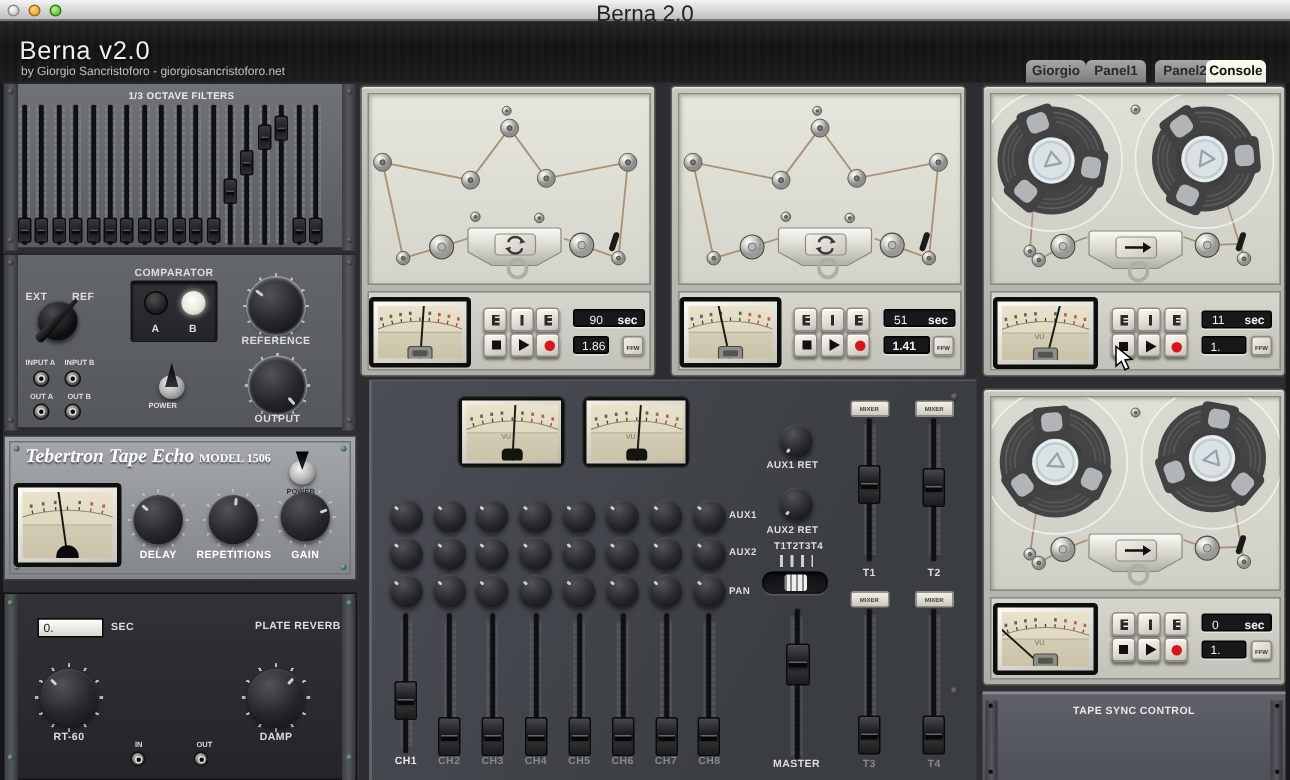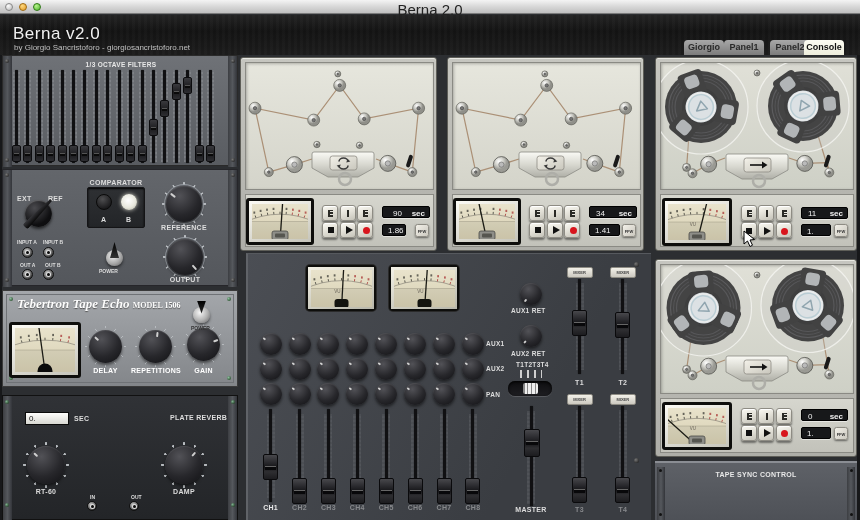--- a/index.html
+++ b/index.html
@@ -498,24 +498,24 @@
       <div class="tbtn" style="left:81.0px;top:163.5px;">
         <div style="position:absolute;left:4.8px;top:4.8px;width:6px;height:6px;background:#111;"></div>
       </div>
       <div class="tbtn" style="left:98.5px;top:163.5px;">
         <div style="position:absolute;left:5.4px;top:3.6px;width:0;height:0;border-left:7.5px solid #111;border-top:4.6px solid transparent;border-bottom:4.6px solid transparent;"></div>
       </div>
       <div class="tbtn" style="left:116.0px;top:163.5px;">
         <div style="position:absolute;left:4.5px;top:4.5px;width:7px;height:7px;border-radius:50%;background:#d8151d;"></div>
       </div>
     <div class="disp" style="left:141px;top:148px;width:48px;height:12px;font-size:8px;">
-        <span style="position:absolute;left:6px;top:1.5px;">34</span>
+        <span style="position:absolute;left:6px;top:1.5px;">51</span>
         <span style="position:absolute;right:4px;top:1.5px;font-weight:bold;">sec</span>
       </div>
-      <div class="disp" style="left:141px;top:165.5px;width:31px;height:12px;font-size:8px;">
+      <div class="disp" style="left:141px;top:165.5px;width:31px;height:12px;font-size:8px;font-weight:bold;">
         <span style="position:absolute;left:5px;top:1.5px;">1.41</span>
       </div>
       <div class="ffw" style="left:174px;top:165.5px;width:14px;height:13px;line-height:13px;">FFW</div>
     </div>
   <div class="abs" style="left:655px;top:57px;width:202px;height:194px;background:linear-gradient(#c6c6c0,#aeaea8);border:1px solid #5e5e58;border-radius:3px;box-shadow:inset 0 1px 0 #e8e8e2;">
     <div class="abs" style="left:4px;top:4px;width:194px;height:128px;background:linear-gradient(#e0e0d7,#ced0c6);border:1px solid #8a8a84;box-shadow:inset 1px 1px 3px rgba(0,0,0,.25);overflow:hidden;">
         <svg width="194" height="128" viewBox="0 0 194 128" style="position:absolute;left:0;top:0;">
           <polyline points="28.0,72.0 25.6,104.4 31.5,110.3 47.6,101.2 64,95" fill="none" stroke="#ab9076" stroke-width="1.2"></polyline>
           <polyline points="128,95 143.8,100.4 166.3,99.6 168.3,109.5 156.0,69.0" fill="none" stroke="#ab9076" stroke-width="1.2"></polyline>
           <path d="M 65 107 L 65 93 Q 65 91 67 91 L 125 91 Q 127 91 127 93 L 127 107 L 111 116 L 81 116 Z" fill="url(#headg)" stroke="#8a8a84" stroke-width="0.8"></path>

